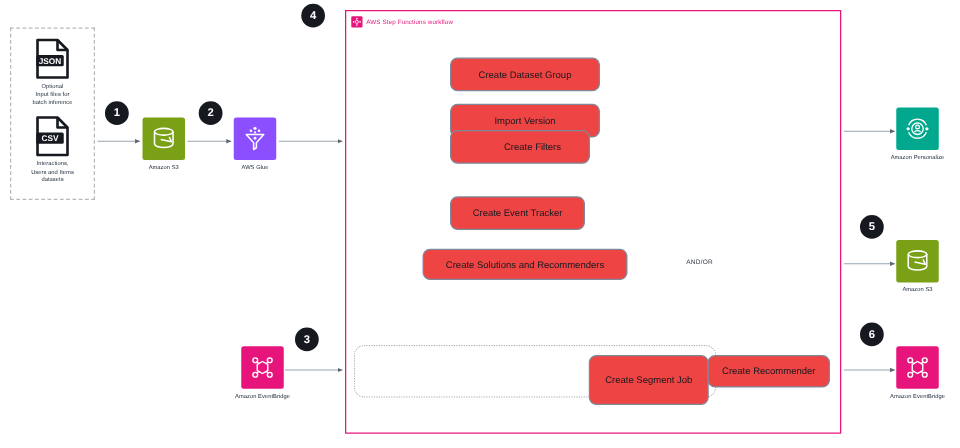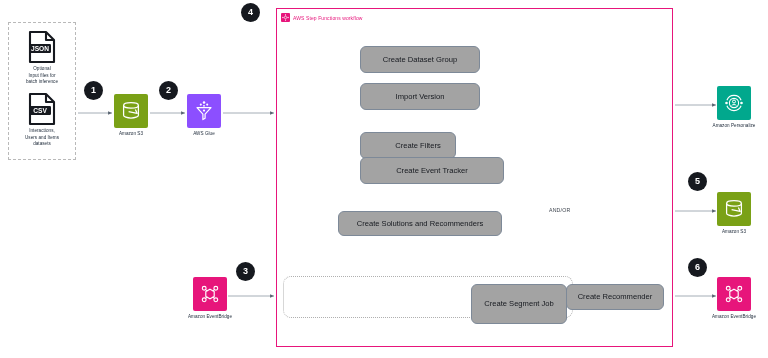--- a/index.html
+++ b/index.html
@@ -101,21 +101,21 @@
     font-size: 5px;
     color: #e7157b;
     letter-spacing: .02em;
     white-space: nowrap;
   }
 
   
   .fbox {
     border: 0.9px solid #7d8998;
     border-radius: 6px;
-    background: #a3a3a3;
+    background: #ef4444;
     box-sizing: border-box;
     display: flex;
     align-items: center;
     justify-content: center;
     text-align: center;
     font-size: 7.6px;
     color: #16191f;
     line-height: 1.25;
     padding: 0 4px;
   }
@@ -309,25 +309,25 @@
         </svg>
       </span>
       <span class="sf-header-text">AWS Step Functions workflow</span>
     </div>
   </div>
 
   <div class="abs fbox" style="left:360px; top:46px; width:120px; height:27px;">Create Dataset Group</div>
 
   <div class="abs fbox" style="left:360px; top:83px; width:120px; height:27px;">Import Version</div>
 
-  <div class="abs fbox" style="left:360px; top:132px; width:96px; height:27px;padding-left:24px;">Create Filters</div>
-
-  <div class="abs fbox" style="left:360px; top:157px; width:144px; height:27px;">Create Event Tracker</div>
-
-  <div class="abs fbox" style="left:338px; top:199px; width:164px; height:25px;margin-top:12px;">Create Solutions and Recommenders</div>
+  <div class="abs fbox" style="left:360px; top:104px; width:112px; height:27px;padding-left:24px;">Create Filters</div>
+
+  <div class="abs fbox" style="left:360px; top:157px; width:108px; height:27px;">Create Event Tracker</div>
+
+  <div class="abs fbox" style="left:338px; top:199px; width:164px; height:25px;">Create Solutions and Recommenders</div>
 
 
   <div class="abs andor-label" style="left:547px; top:207px;">AND/OR</div>
 
   <div class="abs dotted-group" style="left:283px; top:276px; width:290px; height:42px;"></div>
 
 
 
   <div class="abs fbox" style="left:471px; top:284px; width:96px; height:40px;">Create Segment Job</div>
 

